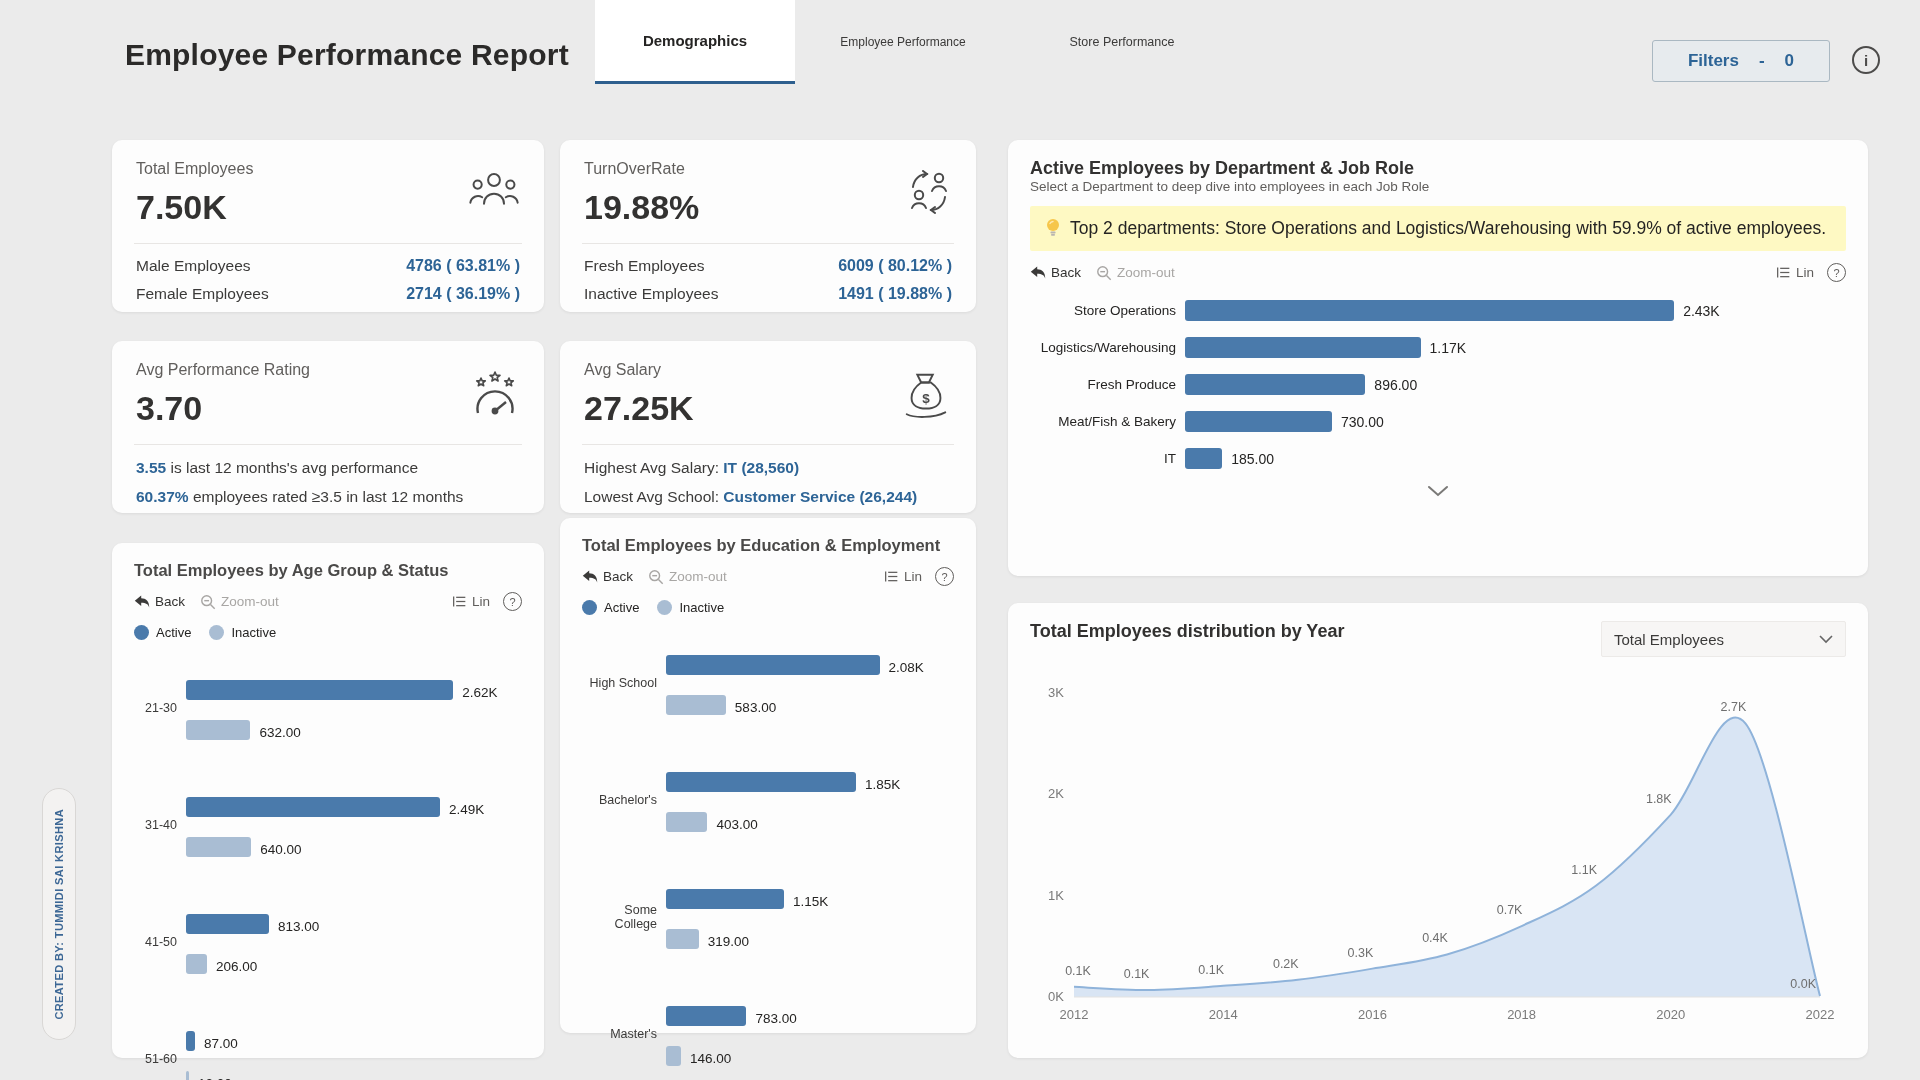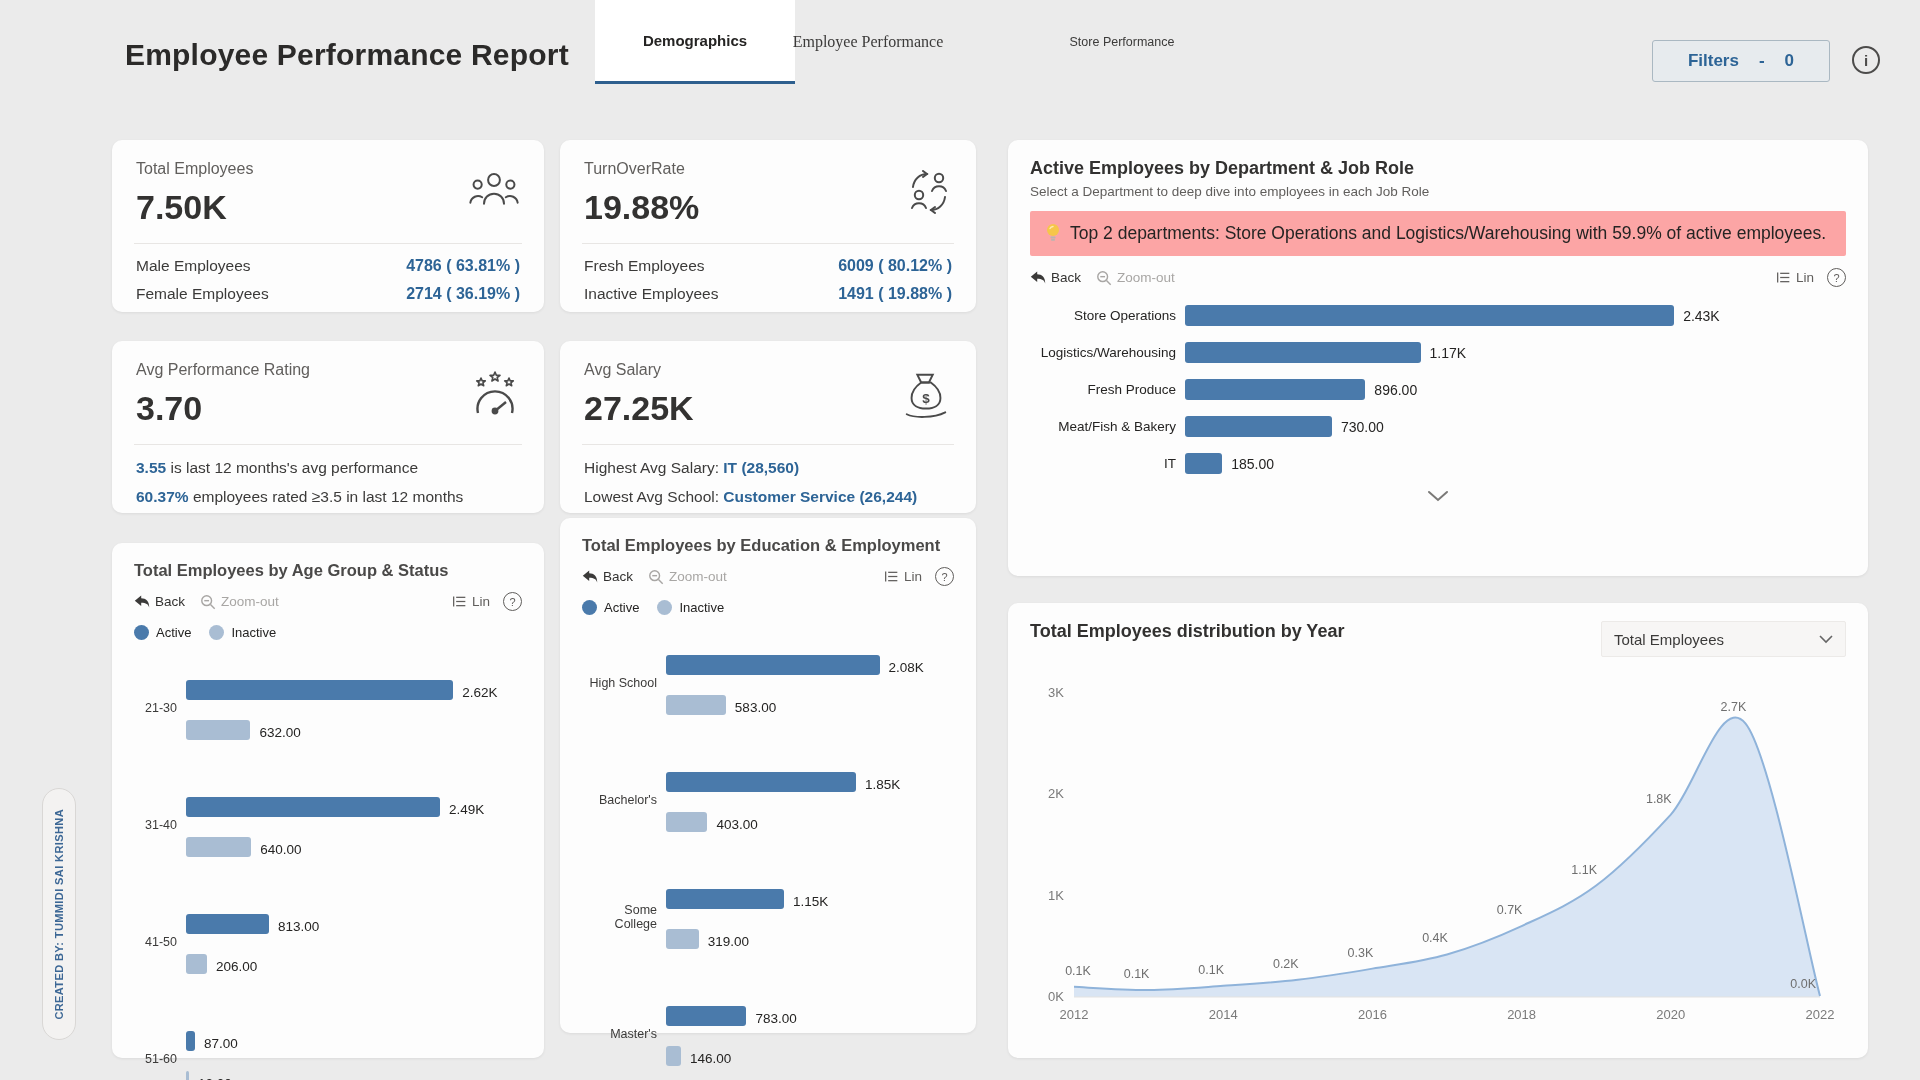--- a/index.html
+++ b/index.html
@@ -4,21 +4,21 @@
 <style>
   * { box-sizing: border-box; margin: 0; padding: 0; }
   html,body { width:1920px; height:1080px; overflow:hidden; }
   body { font-family:"Liberation Sans", sans-serif; background:#ebebeb; color:#323130; }
   .page { position:relative; width:1920px; height:790px; }
 
   
   .page-title { position:absolute; left:125px; top:38px; font-size:30px; font-weight:700; color:#2b2a29; letter-spacing:.2px; }
   .tab { position:absolute; top:0; height:84px; display:flex; align-items:center; justify-content:center; cursor:pointer; }
   .tab.active { left:595px; width:200px; background:#ffffff; border-bottom:3px solid var(--accent-dark); font-size:15px; font-weight:700; color:#252423; }
-  .tab.t2 { left:773px; width:190px; font-size:16px; color:#3b3a39;font-family:Liberation Serif, serif; }
+  .tab.t2 { left:808px; width:190px; font-size:12px; color:#3b3a39; }
   .tab.t3 { left:1032px; width:180px; font-size:12.5px; color:#3b3a39; }
   .filters-btn { position:absolute; left:1652px; top:40px; width:178px; height:42px; background:#e7ebee; border:1px solid #aab8c2; border-radius:3px; display:flex; align-items:center; justify-content:center; gap:20px; font-family:inherit; font-size:17px; font-weight:700; color:var(--accent-text); cursor:pointer; }
   .info-circ { position:absolute; left:1852px; top:46px; width:28px; height:28px; border:2px solid #4c4b4a; border-radius:50%; display:flex; align-items:center; justify-content:center; font-size:15px; font-weight:700; color:#4c4b4a; cursor:pointer; }
 
   
   .credit { position:absolute; left:42px; top:788px; width:34px; height:252px; border:1px solid #d9d7d5; border-radius:17px; background:#f3f2f1; display:flex; align-items:center; justify-content:center; }
   .credit span { writing-mode:vertical-rl; transform:rotate(180deg); font-size:11px; font-weight:600; letter-spacing:.4px; color:#3c6795; white-space:nowrap; }
 
   
   .card, .panel { position:absolute; background:#fdfdfd; border-radius:10px; box-shadow:0 1px 3px rgba(0,0,0,.07); }
@@ -28,23 +28,23 @@
   .card-icon { position:absolute; right:24px; top:30px; }
   .card-divider { border:none; border-top:1px solid #e8e6e4; margin:16px -2px 8px; }
   .kpi-row { display:flex; justify-content:space-between; align-items:center; height:28px; font-size:15.5px; color:#3b3a39; }
   .kpi-row .v { color:var(--accent-text); font-weight:700; font-size:16px; }
   .note-line { height:29px; line-height:29px; font-size:15.5px; color:#3b3a39; white-space:nowrap; }
   .hl { color:var(--accent-text); font-weight:700; }
 
   .panel { padding:18px 22px; }
   .panel-title { font-size:16.5px; font-weight:700; color:#4a4948; }
   .panel-title.big { font-size:18px; font-weight:600; color:#323130; }
-  .panel-subtitle { margin-top:5px; font-size:13.5px; color:#605e5c; }
-
-  .insight { margin-top:12px; background:#fca5a5; border-radius:2px; padding:10px 14px; font-size:17.5px; color:#252423; line-height:1.45; }
+  .panel-subtitle { font-size:13.5px; color:#605e5c; }
+
+  .insight { margin-top:12px; background:#fef9c3; border-radius:2px; padding:10px 14px; font-size:17.5px; color:#252423; line-height:1.45; }
   .insight svg { vertical-align:-3px; margin-right:8px; }
 
   .toolbar { margin-top:12px; display:flex; align-items:center; gap:7px; font-size:13.5px; }
   .tool { display:flex; align-items:center; gap:5px; cursor:pointer; }
   .tool.back { color:#323130; }
   .tool.zoomout { color:#aqa; color:#a8a6a4; margin-left:8px; }
   .toolbar .spacer { flex:1; }
   .tool.lin { color:#605e5c; }
   .help-circ { width:19px; height:19px; border:1.4px solid #605e5c; border-radius:50%; display:flex; align-items:center; justify-content:center; font-size:11px; color:#605e5c; cursor:pointer; margin-left:6px; }
 

